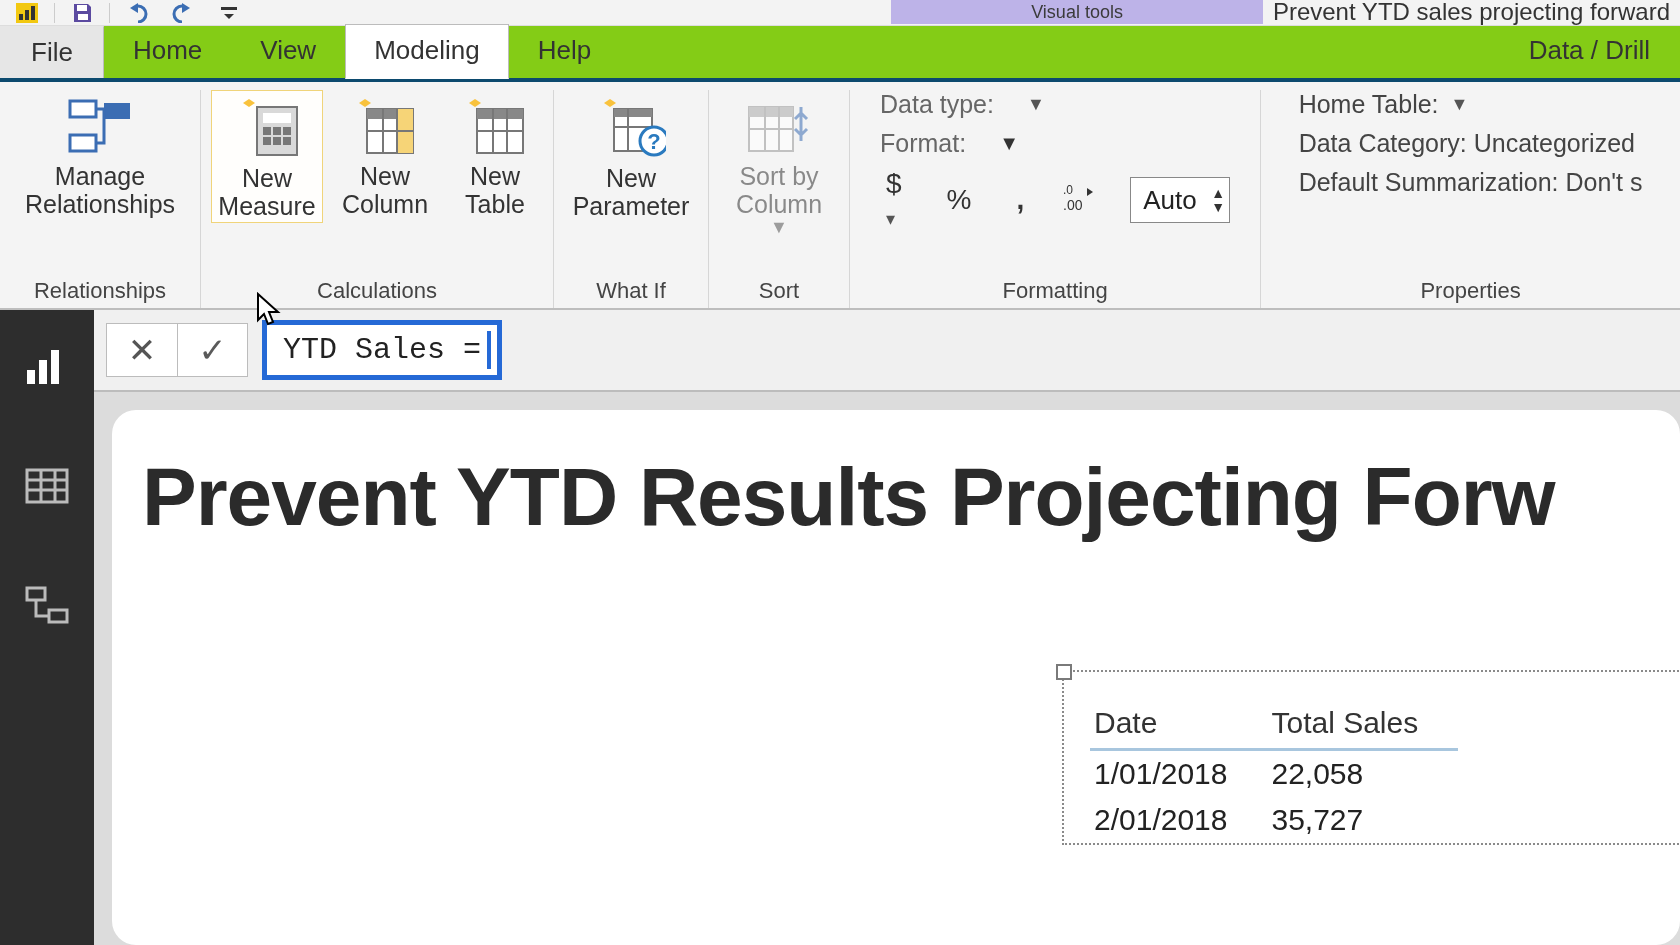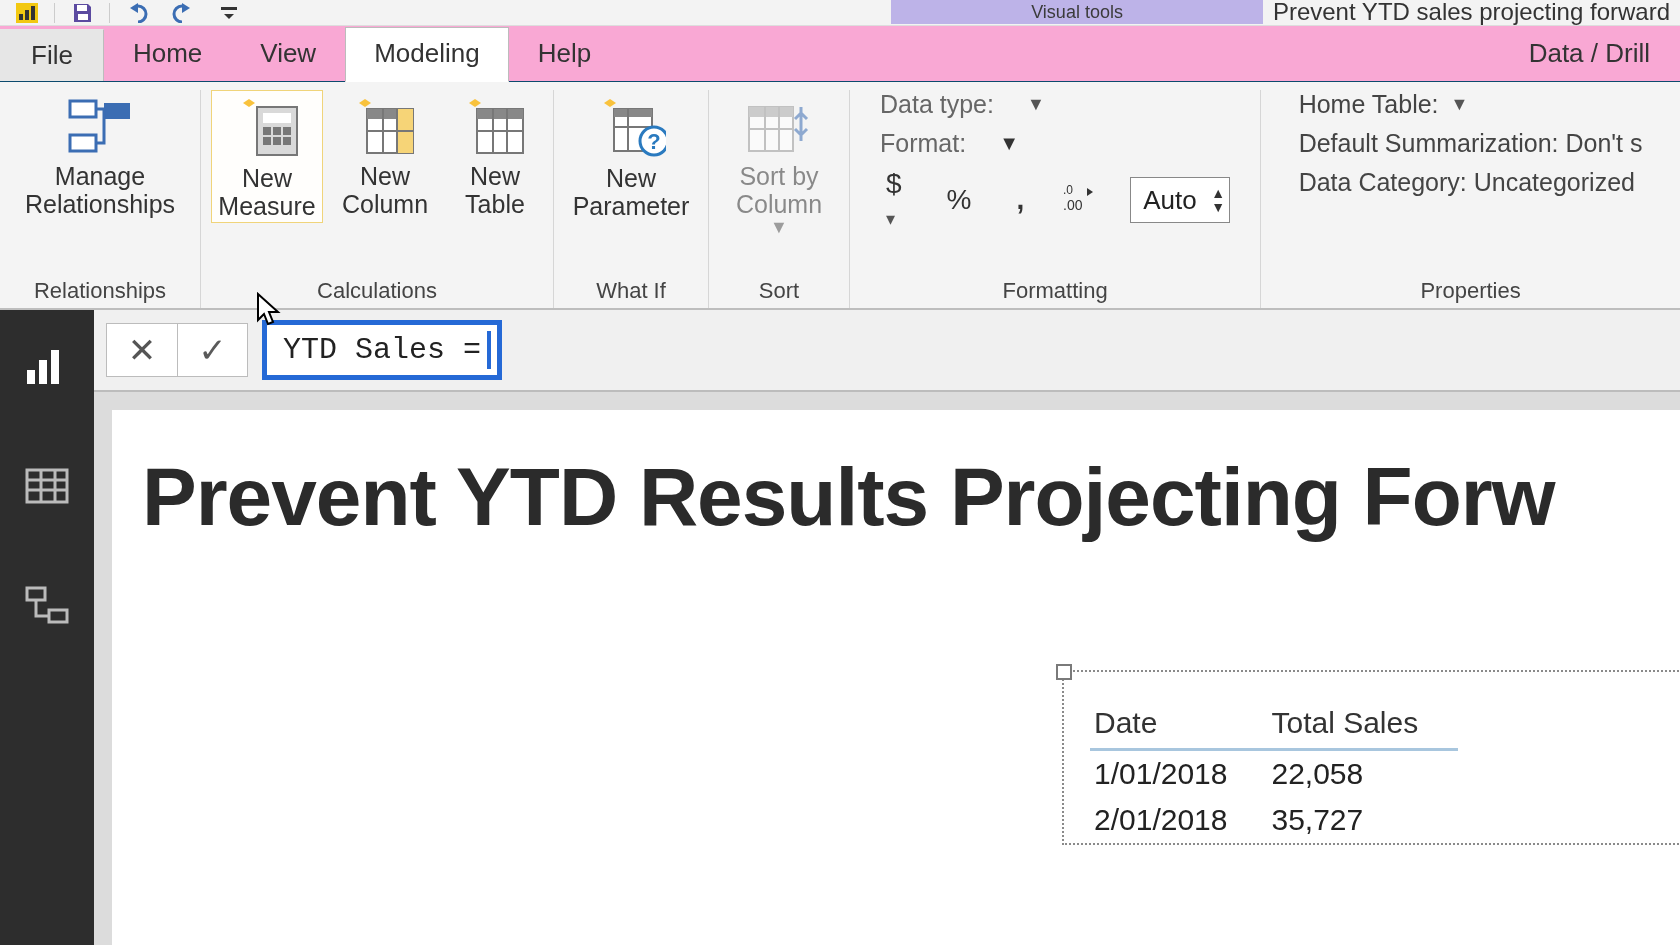--- a/index.html
+++ b/index.html
@@ -6,21 +6,21 @@
     body { font-family: "Segoe UI", Arial, sans-serif; background:#fff; width:1680px; height:945px; overflow:hidden; position:relative; color:#222; }
     
     .qat { height:26px; background:#f3f3f3; border-bottom:1px solid #ddd; display:flex; align-items:center; padding-left:4px; position:relative; }
     .qat .icon-btn { width:46px; height:24px; display:flex; align-items:center; justify-content:center; }
     .qat svg{display:block;}
     .qat .divider{width:1px; height:20px; background:#ccc; margin:0 4px;}
     .tool-tabs { position:absolute; right:0; top:0; display:flex; height:24px; }
     .tool-tab-hdr { background:#bdb3e8; color:#3b3b3b; font-size:18px; padding:0 140px 0 140px; display:flex; align-items:center; justify-content:center; font-weight:400;}
     .doc-title { color:#333; font-size:24px; padding:0 10px; display:flex; align-items:center; white-space:nowrap;}
     
-    .tab-row { height:56px; display:flex; align-items:flex-end; border-bottom:1px solid #0c4a6e; background:#f9a8d4;}
+    .tab-row { height:56px; display:flex; align-items:flex-end; border-bottom:4px solid #0c4a6e; background:#84cc16;}
     .tab { font-size:26px; color:#333; padding:10px 28px 12px 28px; cursor:default; border:1px solid transparent; border-bottom:none;}
     .tab.file { background:#e6e6e6; color:#333; font-weight:400; padding:10px 30px; border-right:1px solid #bcbcbc; }
     .tab.active { background:#fff; border-color:#bcbcbc; border-bottom:1px solid #fff; position:relative; top:1px;}
     .tab-row .spacer{flex:1;}
     .ctx-tab { font-size:26px; color:#333; padding:10px 30px 12px 30px;}
     
     .ribbon { height:228px; background:#f4f4f4; border-bottom:2px solid #bdbdbd; display:flex; align-items:stretch; padding-top:8px;}
     .rgroup { display:flex; flex-direction:column; align-items:center; padding:0 10px; border-right:1px solid #d6d6d6;}
     .rgroup:last-child{border-right:none;}
     .rgroup .items { display:flex; gap:6px; flex:1; align-items:flex-start;}
@@ -43,21 +43,21 @@
     .workspace{display:flex; height:calc(100% - 26px - 56px - 228px);}
     .leftbar{width:94px; background:#2d2d2d; display:flex; flex-direction:column; align-items:center; padding-top:24px; gap:56px;}
     .leftbar .nbtn{width:64px; height:64px; display:flex; align-items:center; justify-content:center;}
     .maincol{flex:1; display:flex; flex-direction:column; background:#dcdcdc; overflow:hidden;}
     .formula-row{display:flex; align-items:center; background:#f0f0f0; border-bottom:2px solid #bcbcbc; padding:10px 0 10px 12px; gap:14px;}
     .fbtn-group{display:flex; border:1px solid #bcbcbc; background:#fff;}
     .fbtn{width:70px; height:52px; display:flex; align-items:center; justify-content:center; font-size:34px; color:#555;}
     .fbtn + .fbtn{border-left:1px solid #bcbcbc;}
     .formula-input{border:5px solid #2569d6; background:#fff; font-family:Consolas,"Courier New",monospace; font-size:30px; padding:8px 16px; min-width:220px; position:relative;}
     .formula-input .caret{position:absolute; right:6px; top:6px; bottom:6px; width:4px; background:#2569d6;}
-    .canvas{flex:1; background:#fff; margin:18px 0 0 18px; padding:40px 0 0 30px; position:relative; overflow:hidden;}
+    .canvas{flex:1; background:#fff; margin:18px 0 0 18px; padding:40px 0 0 30px; position:relative; overflow:hidden;border-radius:24px;}
     .bigtitle{font-size:82px; font-weight:900; font-family:Arial,sans-serif; letter-spacing:-1px; color:#2b2b2b; white-space:nowrap;}
     .tablevis{position:absolute; left:950px; top:260px; background:#fff; border:2px dotted #8a8a8a; width:800px; padding:28px 0 0 26px;}
     .tablevis table{border-collapse:collapse; font-size:30px;}
     .tablevis th{text-align:left; font-weight:400; color:#333; padding:6px 40px 8px 4px;}
     .tablevis th:last-child{text-align:right;}
     .tablevis thead tr{border-bottom:3px solid #a8c6de;}
     .tablevis td{padding:6px 40px 6px 4px;}
     .tablevis td:last-child{text-align:left;}
     .handle-tl{position:absolute; left:-8px; top:-8px; width:16px; height:16px; border:2px solid #7a7a7a; background:#fff;}
     .cursor{position:absolute; left:256px; top:292px; z-index:50;}
@@ -243,24 +243,24 @@
     <div class="glabel">Formatting</div>
   </div>
 
   <div class="rgroup" style="flex:1">
     <div class="prop-col">
       <div class="prop-row">
           <span>Home Table:</span>
           <span class="dd">▼</span>
         </div>
       <div class="prop-row">
-          <span>Default Summarization: Don't s</span>
+          <span>Data Category: Uncategorized</span>
         </div>
       <div class="prop-row">
-          <span>Data Category: Uncategorized</span>
+          <span>Default Summarization: Don't s</span>
         </div>
     </div>
     <div class="glabel">Properties</div>
   </div>
 </div>
 
 <div class="workspace">
   <div class="leftbar">
     <div class="nbtn">
       <svg width="48" height="44">

